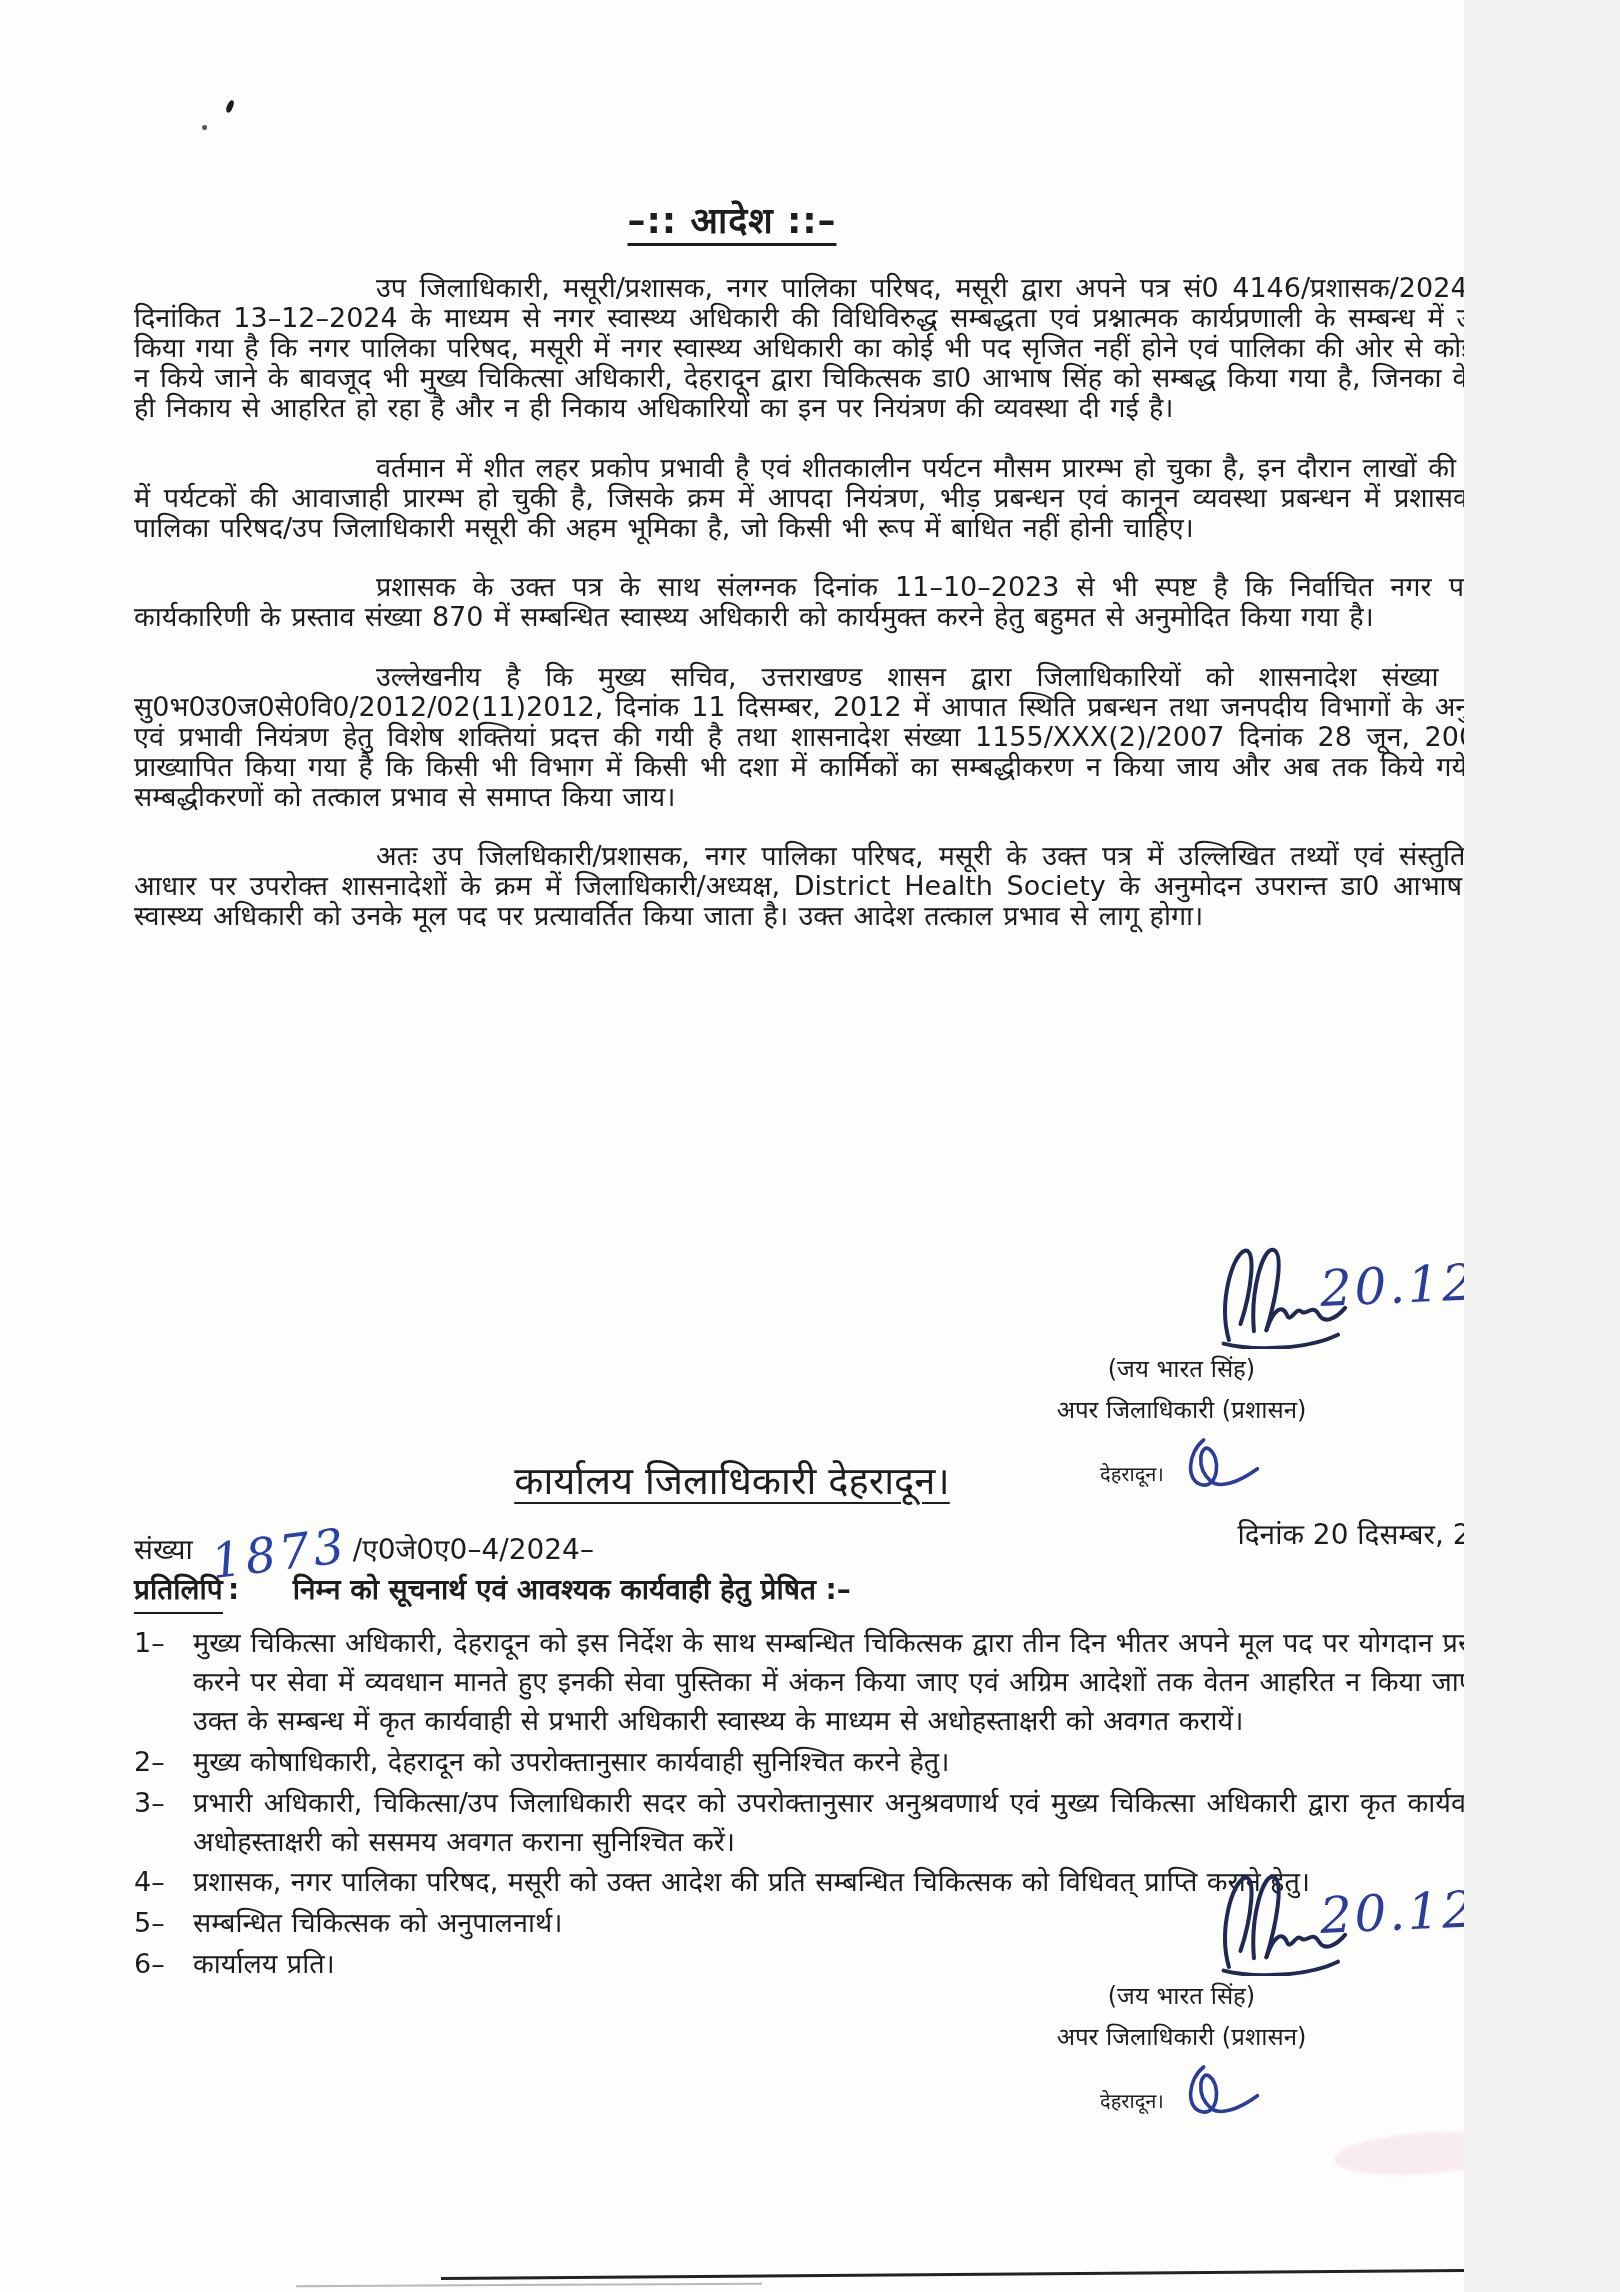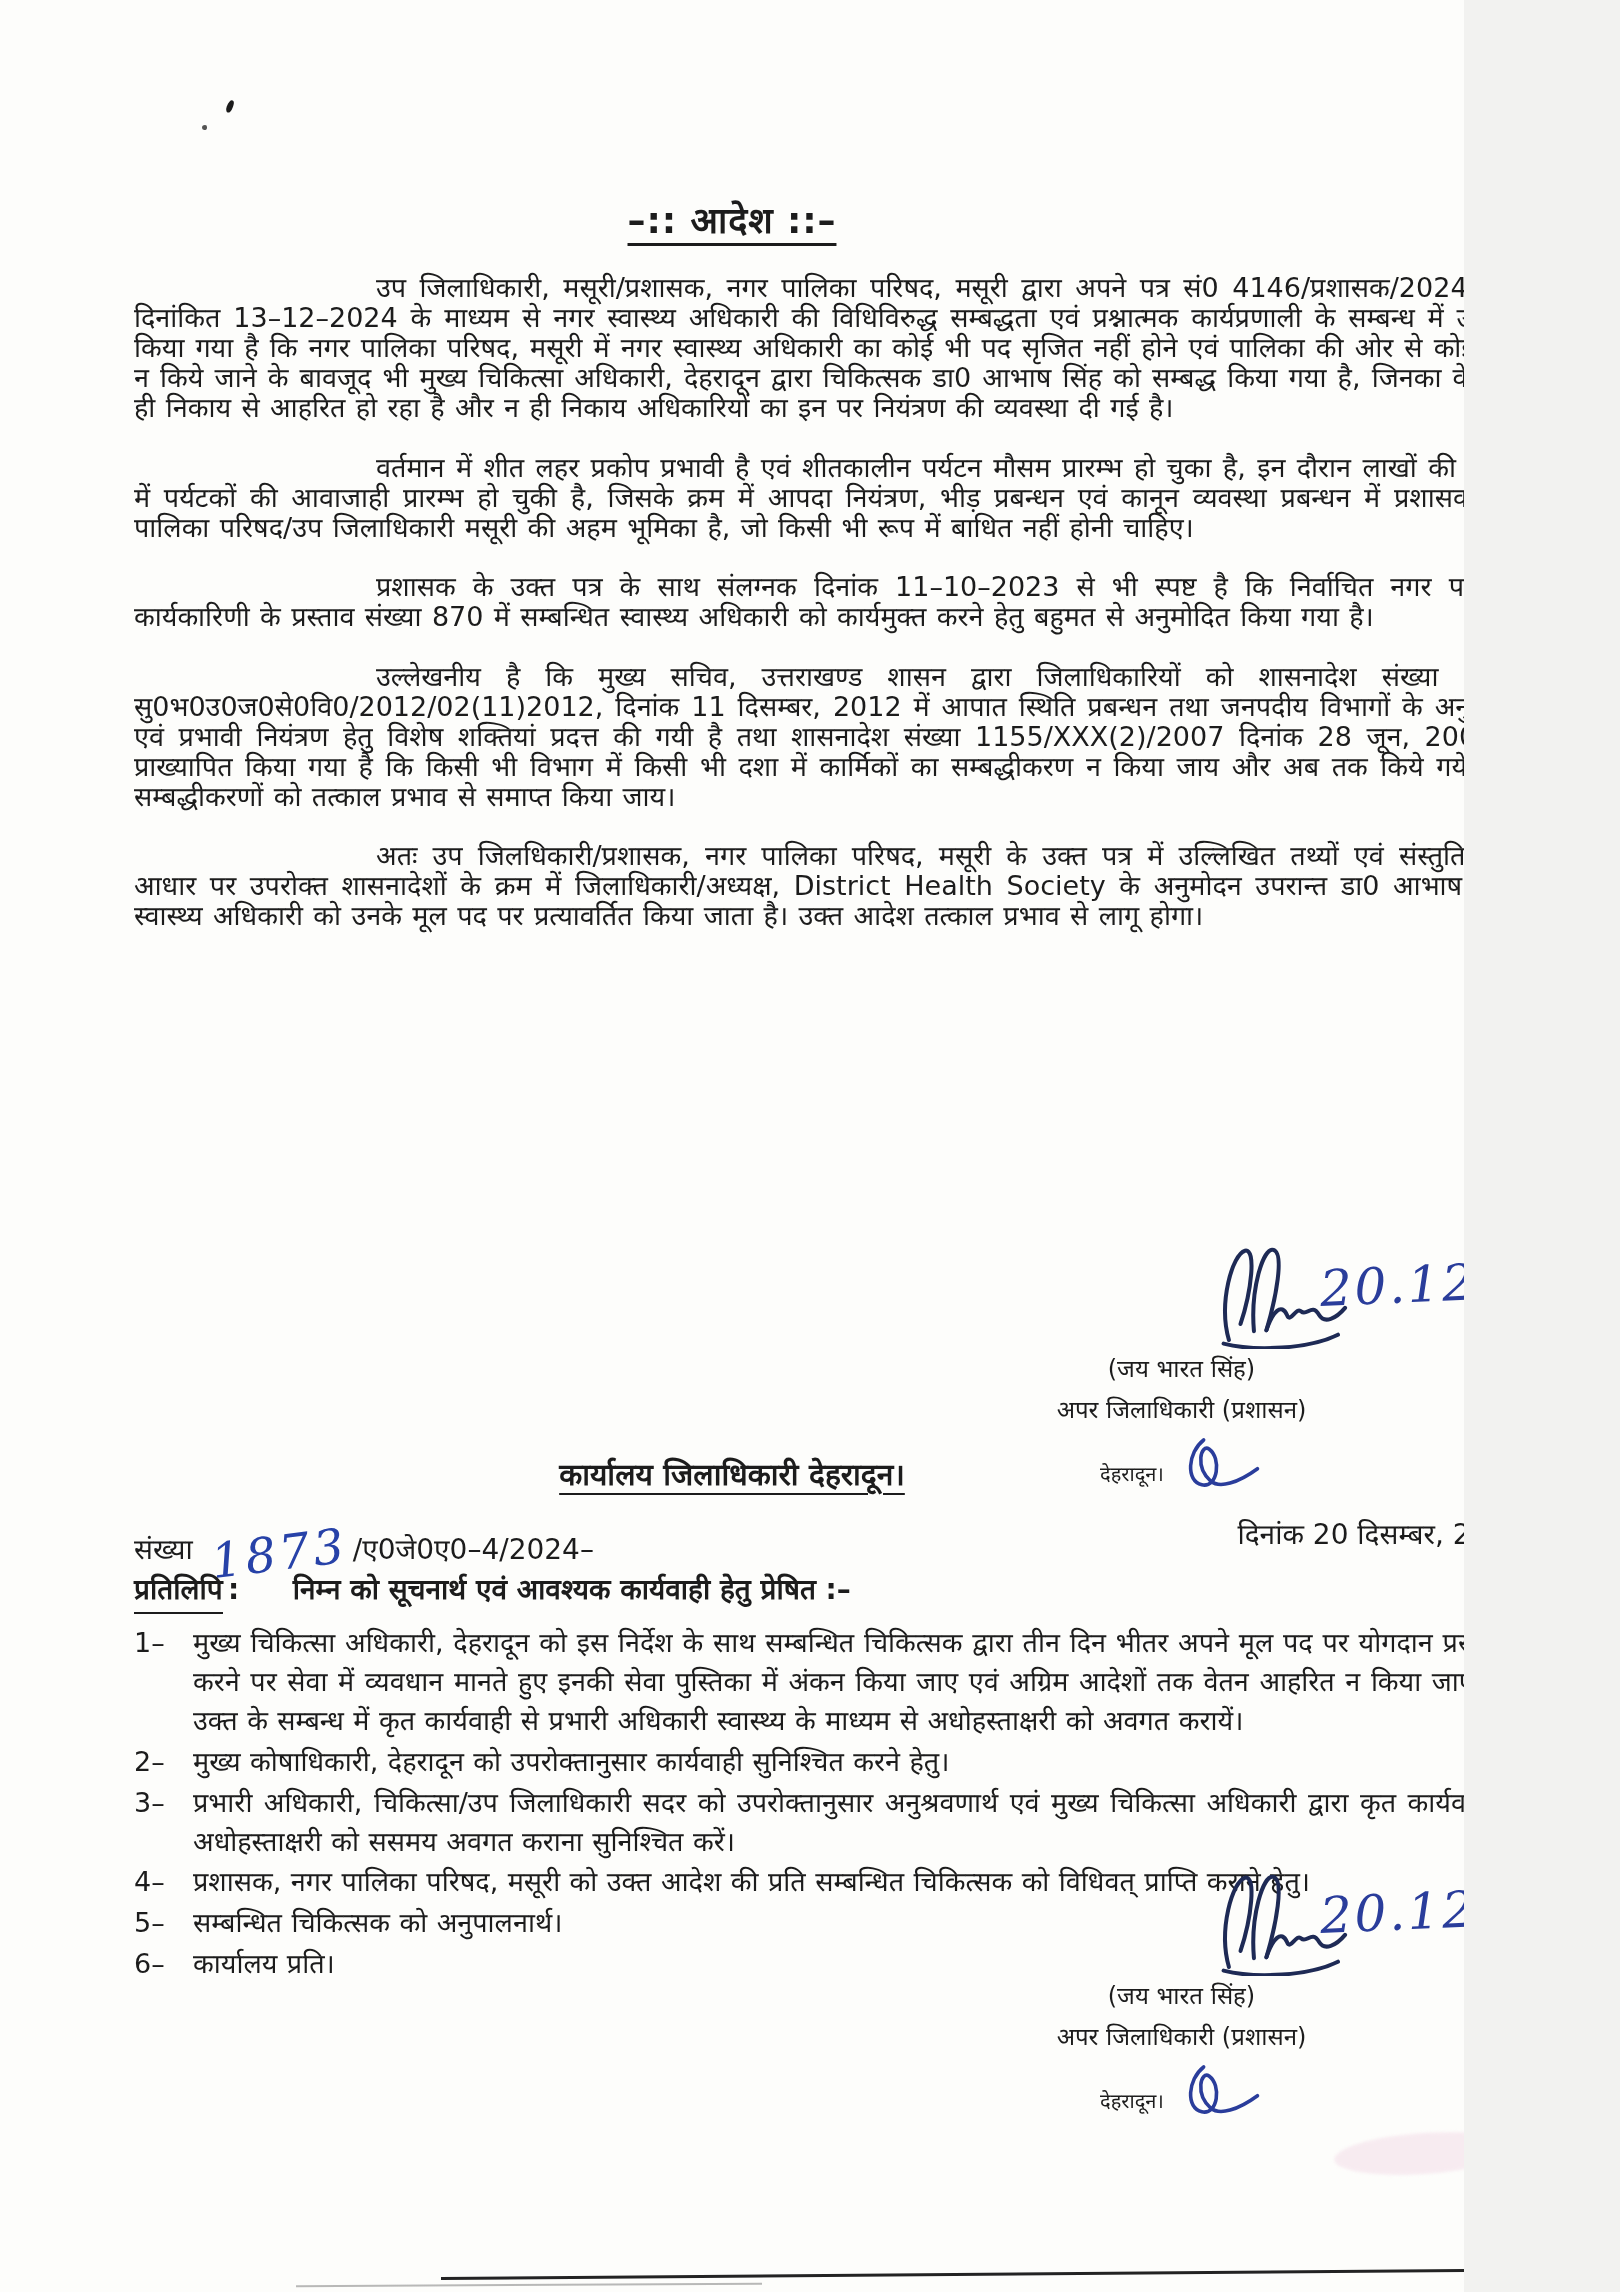--- a/index.html
+++ b/index.html
@@ -47,21 +47,21 @@
     font-size: 50px; letter-spacing: 2.7px;
     color: #2a3d9b; transform: rotate(-2.5deg); transform-origin: left center;
   }
   .sig-name, .sig-desig { font-size: 24px; line-height: 41px; }
   .sig-place-row { font-size: 20px; line-height: 41px; white-space: nowrap; }
   .flourish { vertical-align: -19.7px; margin-left: 9px; }
 
   .office-wrap { position: absolute; top: 1453px; left: 0; width: 100%; text-align: center; }
   .office-heading {
     display: inline-block; margin: 0;
-    font-size: 30px; font-weight: bold;
+    font-size: 38px; font-weight: normal;
     text-decoration: underline; text-underline-offset: 8px; text-decoration-thickness: 2.2px;
   }
 
   .ref-line {
     position: absolute; top: 1514px; left: 134px; width: 1390px;
     display: flex; justify-content: space-between; align-items: flex-start;
     font-size: 28px;
   }
   .ref-left { white-space: nowrap; }
   .hand-number {

